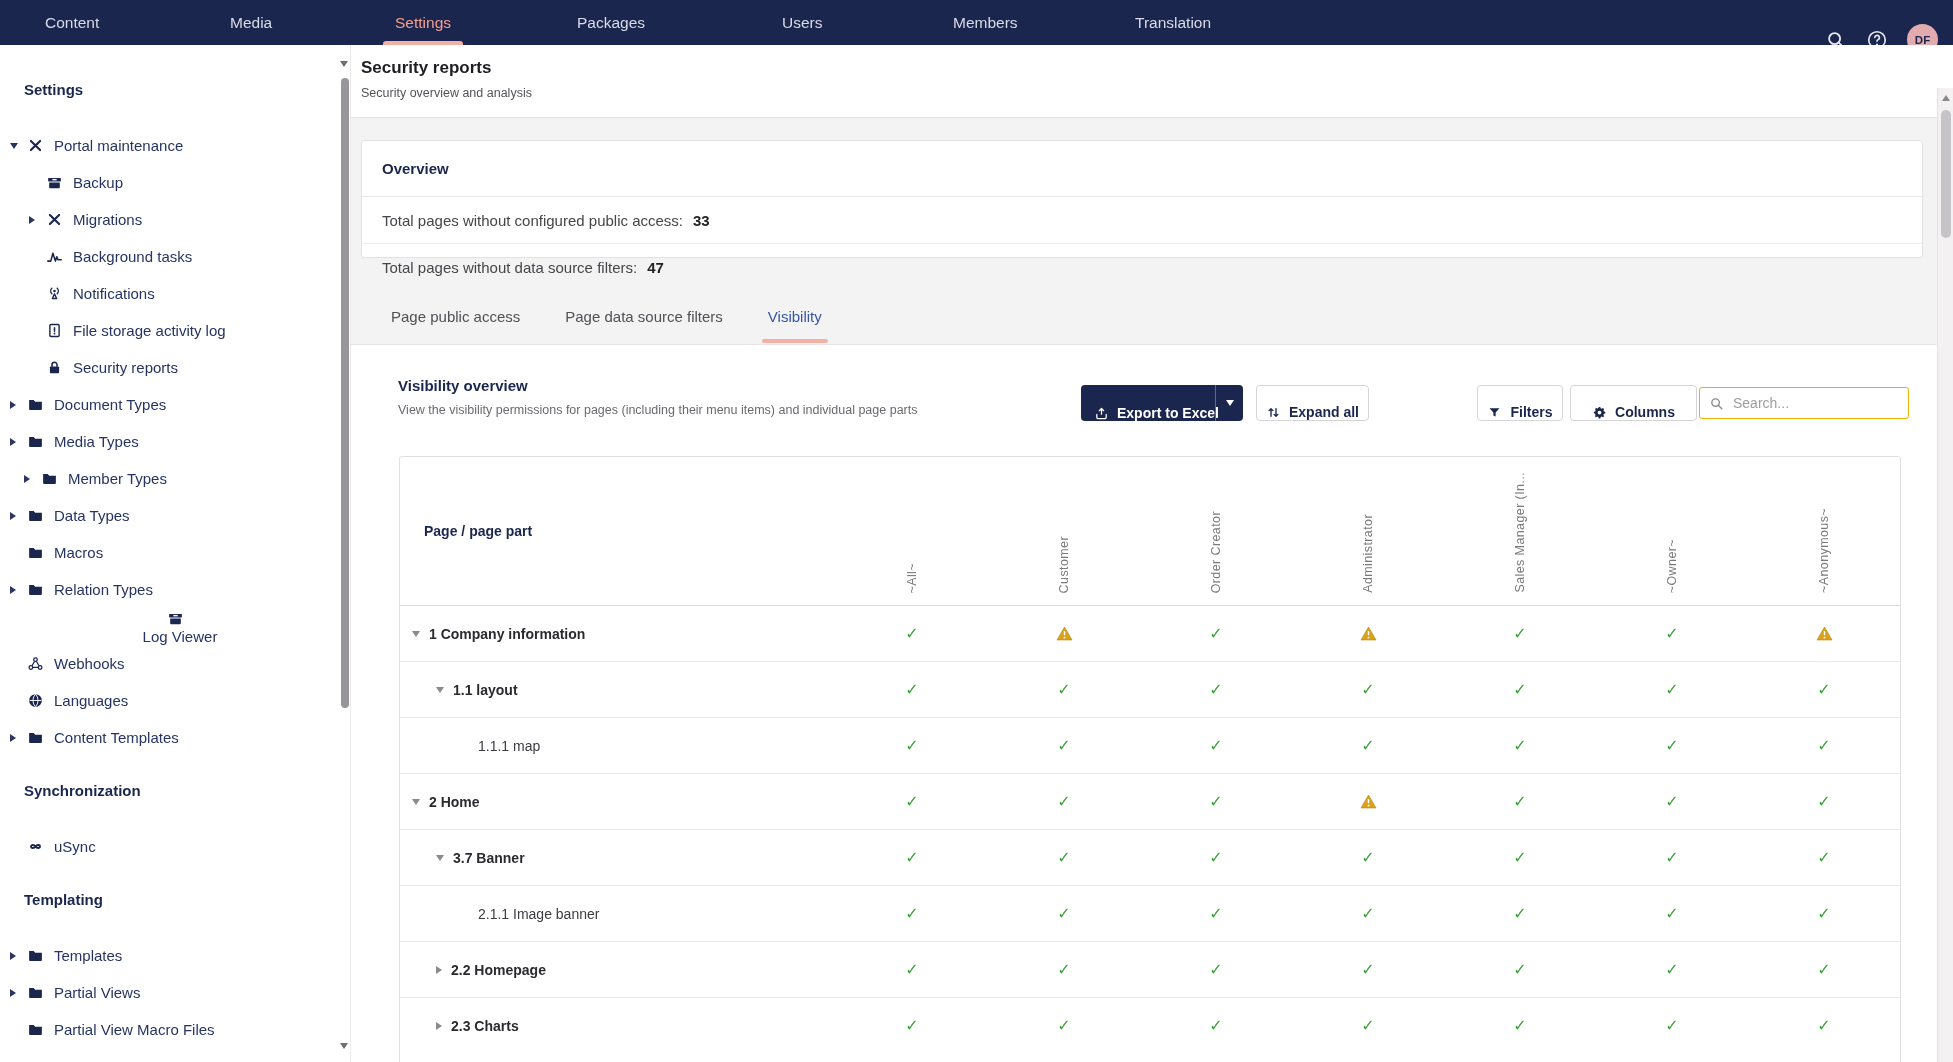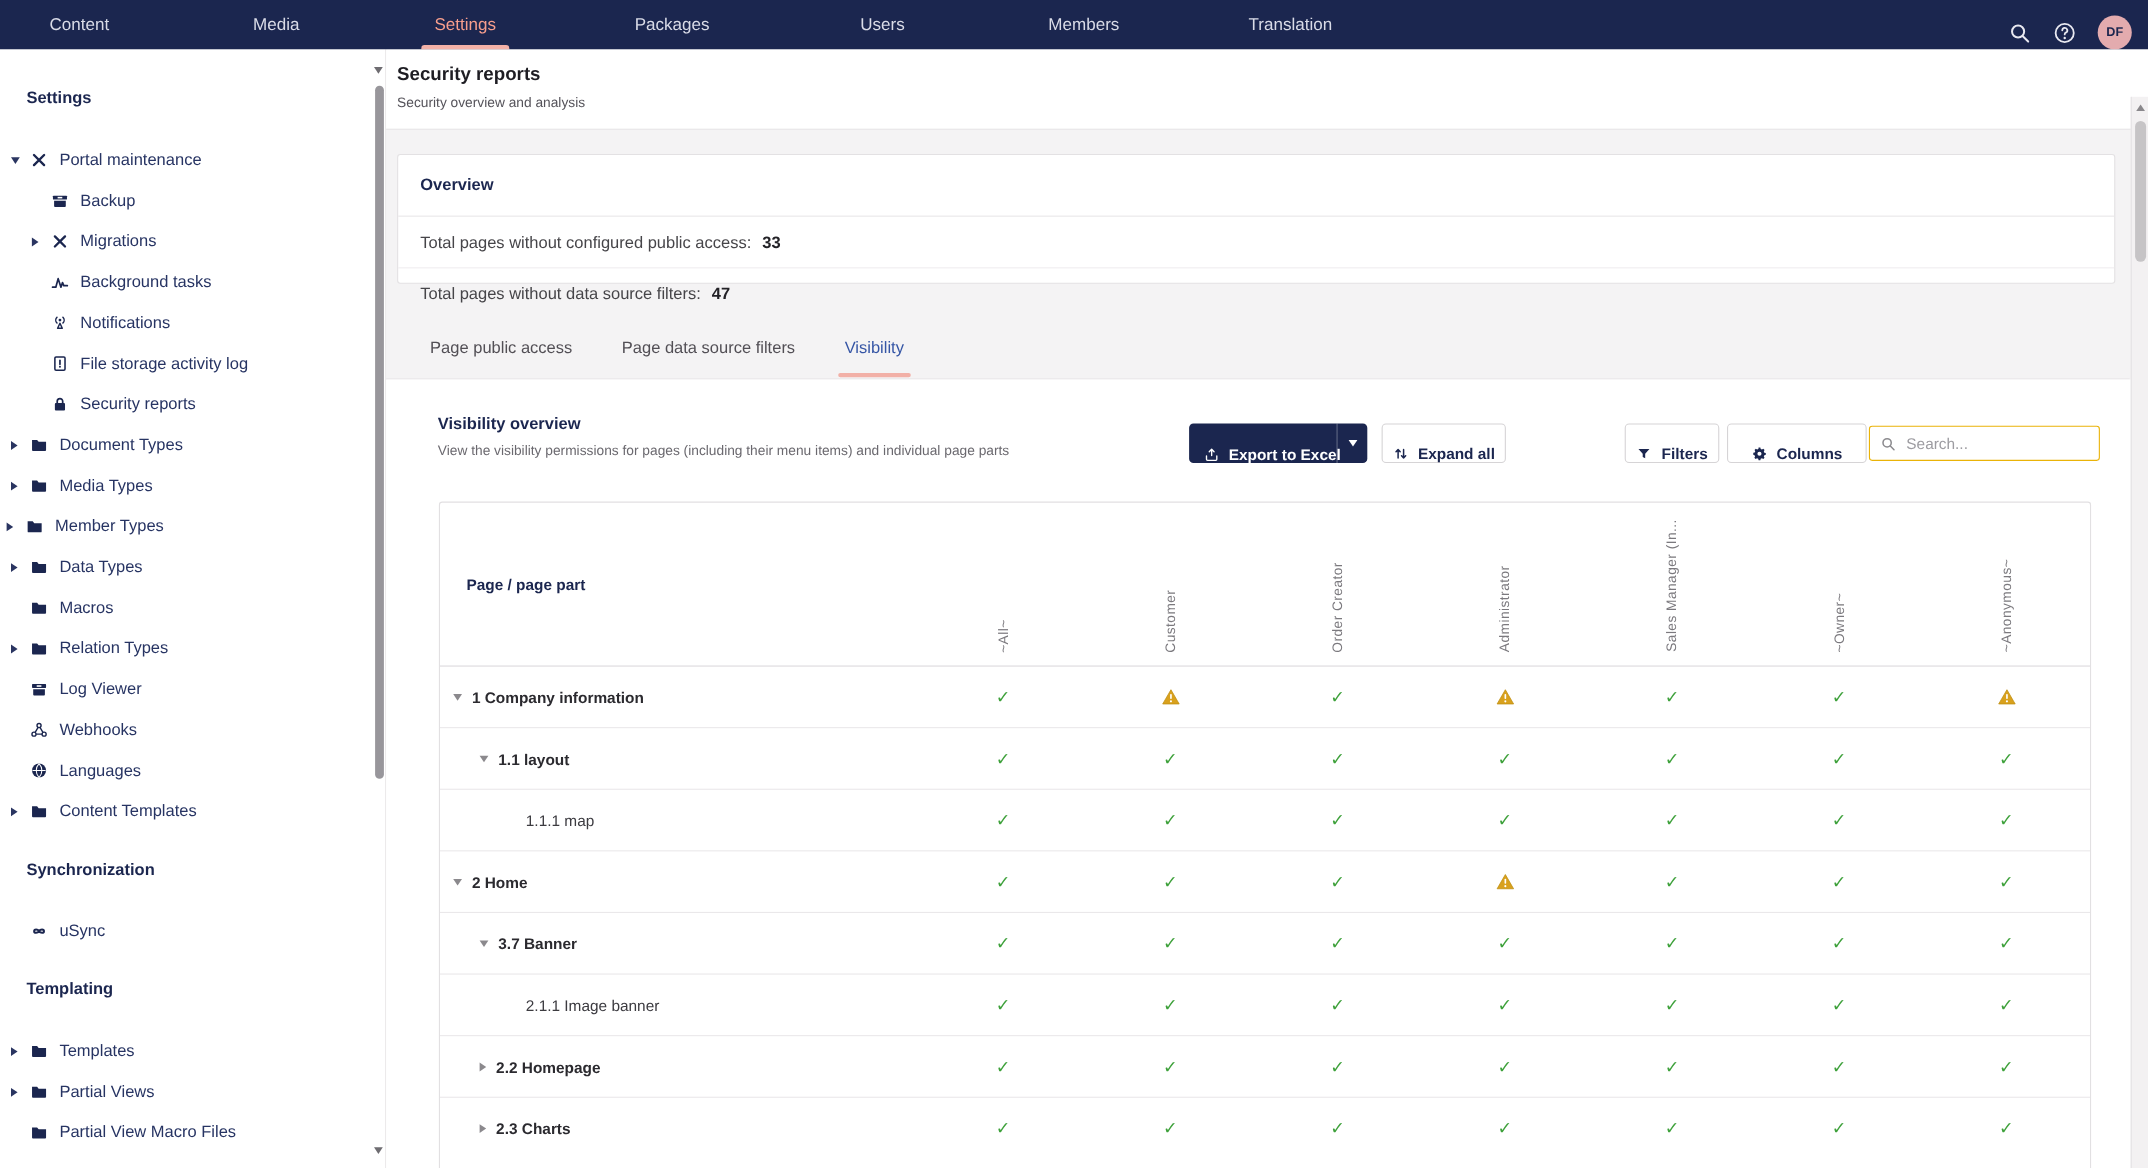--- a/index.html
+++ b/index.html
@@ -5,21 +5,21 @@
   html,body{margin:0;padding:0}
   #app{position:relative;width:1953px;height:1062px;overflow:hidden;background:#f4f3f4;
        font-family:"Liberation Sans","DejaVu Sans",sans-serif;-webkit-font-smoothing:antialiased}
 
   
   #topnav{position:absolute;left:0;top:0;width:100%;height:45px;background:var(--navy)}
   .nav-item{position:absolute;top:0;height:45px;line-height:45px;color:#d9dbe7;font-size:15.5px;cursor:pointer}
   .nav-item.active{color:var(--salmon)}
   .nav-item.active::after{content:"";position:absolute;left:-12px;right:-12px;bottom:0;height:4px;
        background:var(--underline);border-radius:3px 3px 0 0}
-  #nav-right{position:absolute;right:0;top:7px;height:45px;display:flex;align-items:center;gap:19px;padding-right:15px}
+  #nav-right{position:absolute;right:0;top:17px;height:45px;display:flex;align-items:center;gap:19px;padding-right:15px}
   .nav-icon{width:22px;height:22px;color:#e8e8f0;cursor:pointer}
   .nav-icon svg{width:100%;height:100%}
   #avatar{width:31px;height:31px;border-radius:50%;background:#e3abae;color:var(--navy);
        font-size:11.5px;font-weight:700;display:flex;align-items:center;justify-content:center;cursor:pointer}
 
   
   #sidebar{position:absolute;left:0;top:45px;bottom:0;width:350px;background:#fff;
        padding-top:36px;box-sizing:border-box;overflow:hidden}
   .sb-heading{margin:0 0 28px 24px;font-size:15px;font-weight:700;color:var(--navy);height:18px}
   .sb-group{margin-bottom:26px}
@@ -227,21 +227,21 @@
             <span class="sb-caret">
               <span class="tri right"></span>
             </span>
             <span class="sb-icon">
               <svg viewBox="0 0 24 24" fill="currentColor">
                 <path d="M3 5.5 h6.5 l2 2.5 H21 v10.5 a1.2 1.2 0 0 1-1.2 1.2 H4.2 A1.2 1.2 0 0 1 3 18.5 z"></path>
               </svg>
             </span>
             <span>Media Types</span>
           </div>
-          <div class="sb-item" style="padding-left: 6px;">
+          <div class="sb-item" style="padding-left: 24px;">
             <span class="sb-caret">
               <span class="tri right"></span>
             </span>
             <span class="sb-icon">
               <svg viewBox="0 0 24 24" fill="currentColor">
                 <path d="M3 5.5 h6.5 l2 2.5 H21 v10.5 a1.2 1.2 0 0 1-1.2 1.2 H4.2 A1.2 1.2 0 0 1 3 18.5 z"></path>
               </svg>
             </span>
             <span>Member Types</span>
           </div>
@@ -269,21 +269,21 @@
             <span class="sb-caret">
               <span class="tri right"></span>
             </span>
             <span class="sb-icon">
               <svg viewBox="0 0 24 24" fill="currentColor">
                 <path d="M3 5.5 h6.5 l2 2.5 H21 v10.5 a1.2 1.2 0 0 1-1.2 1.2 H4.2 A1.2 1.2 0 0 1 3 18.5 z"></path>
               </svg>
             </span>
             <span>Relation Types</span>
           </div>
-          <div class="sb-item" style="padding-left: 10px;">
+          <div class="sb-item" style="padding-left: 10px; flex-direction: column;">
             <span class="sb-caret"></span>
             <span class="sb-icon">
               <svg viewBox="0 0 24 24" fill="currentColor">
                 <rect x="3" y="5.5" width="18" height="5" rx="0.8"></rect>
                 <path d="M4.5 12 h15 v6.8 a1.2 1.2 0 0 1-1.2 1.2 h-12.6 a1.2 1.2 0 0 1-1.2-1.2 z"></path>
                 <rect x="9" y="7" width="6" height="2" fill="#fff"></rect>
               </svg>
             </span>
             <span>Log Viewer</span>
           </div>

